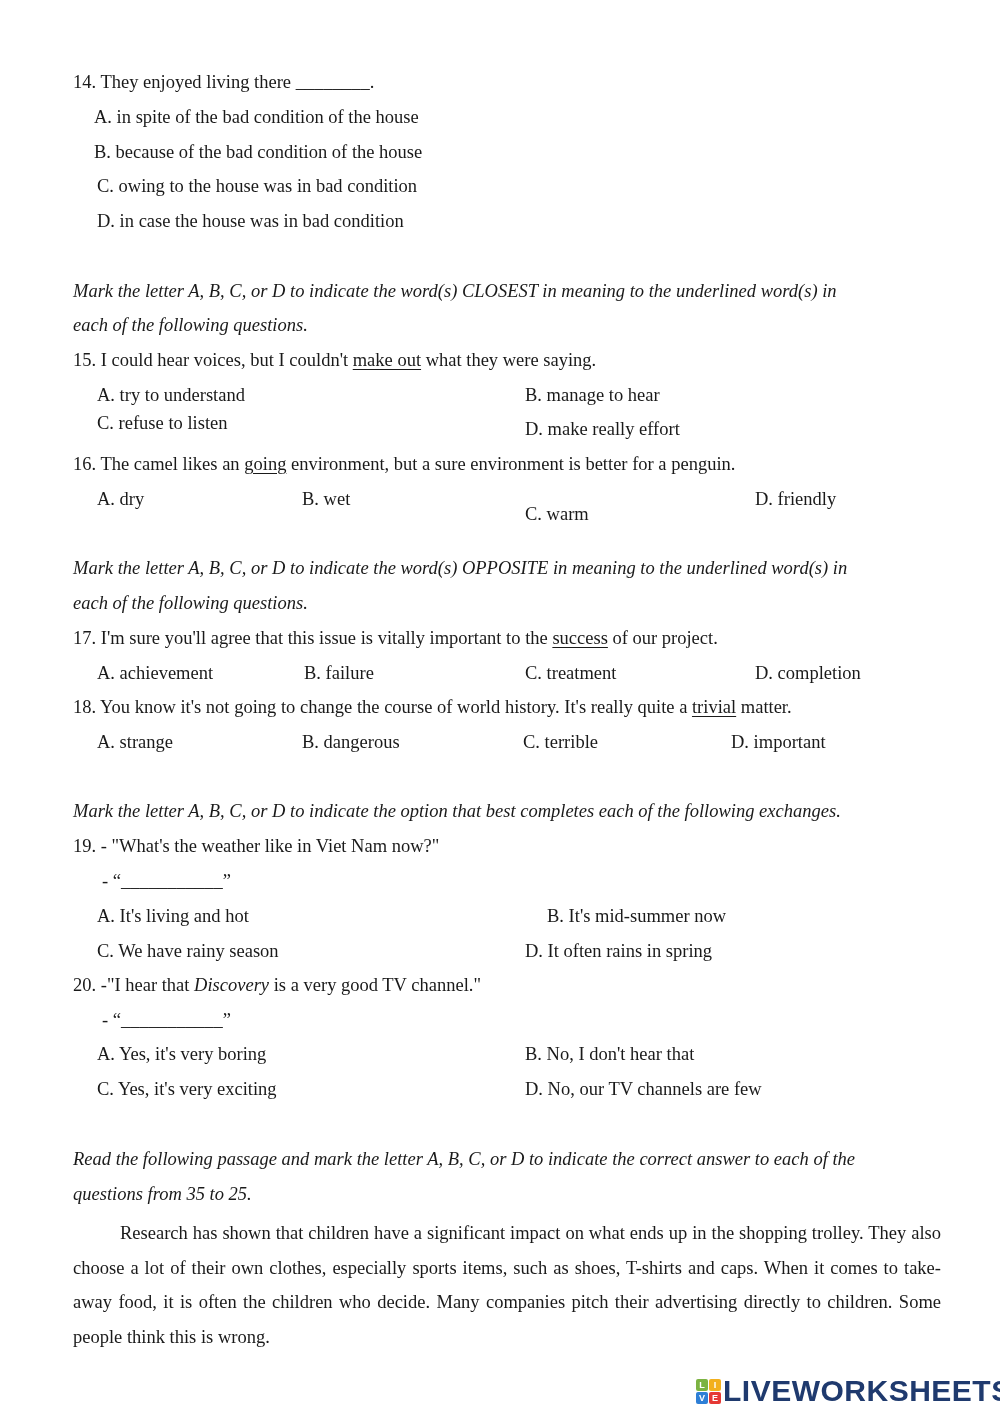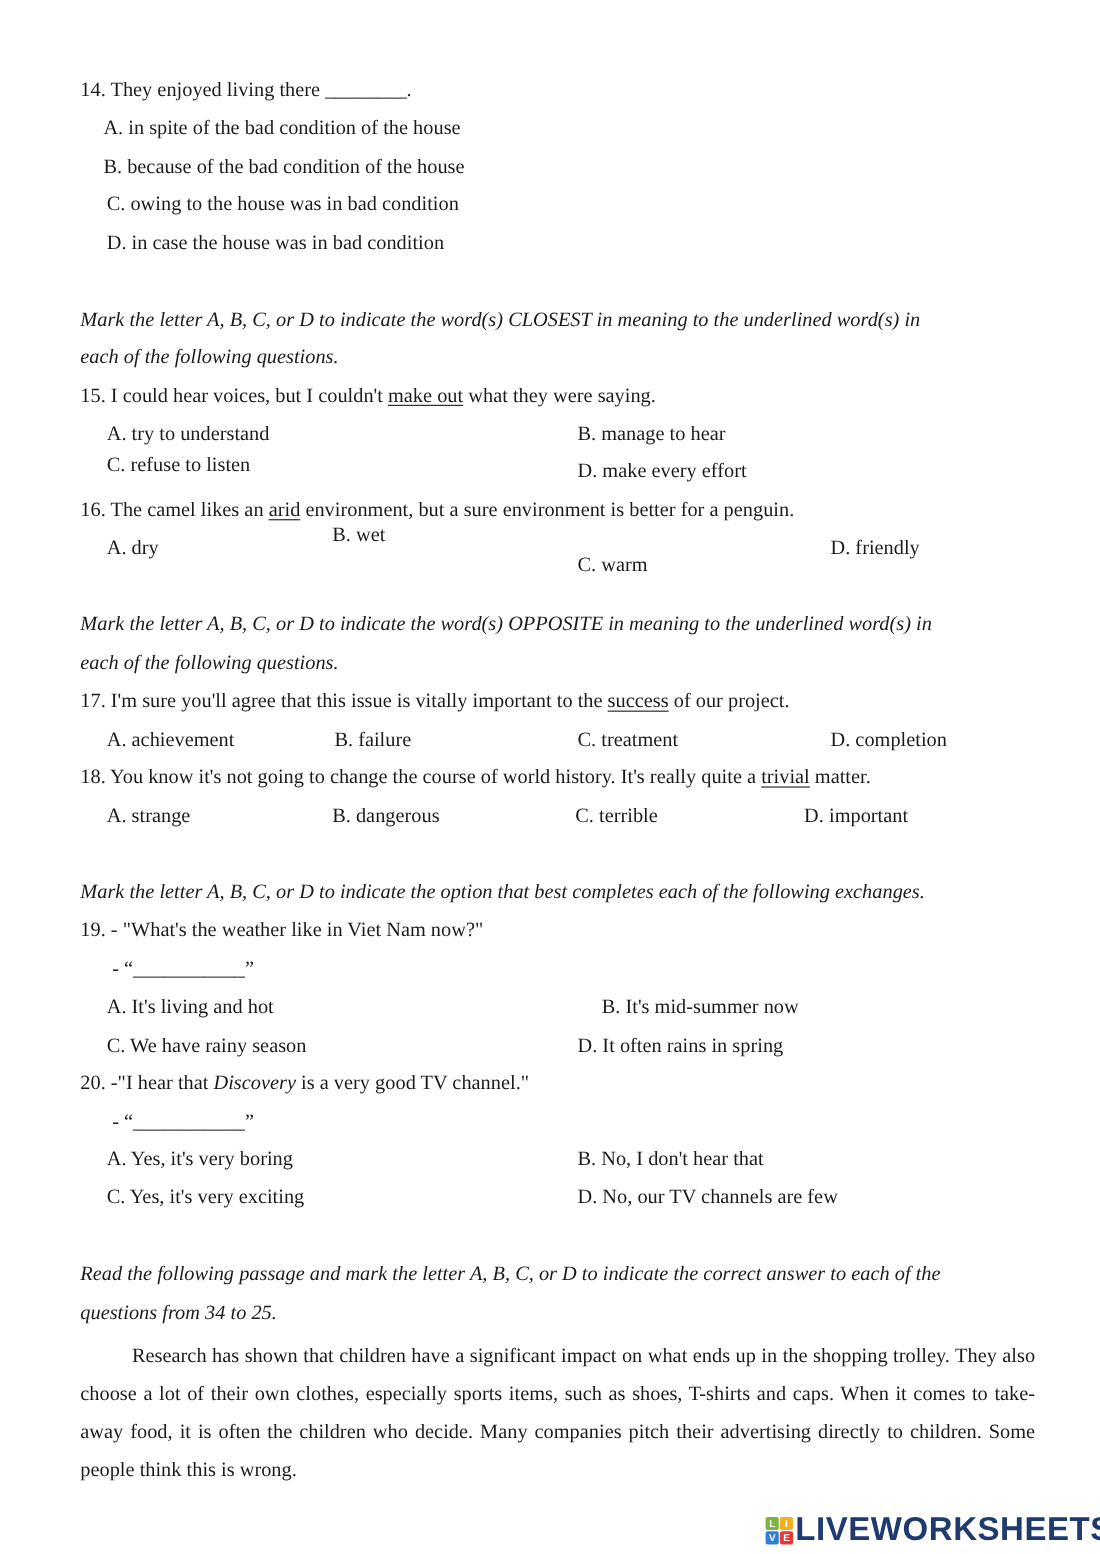--- a/index.html
+++ b/index.html
@@ -26,25 +26,25 @@
 <div class="abs" style="left:97px;top:175px">C. owing to the house was in bad condition</div>
 <div class="abs" style="left:97px;top:210px">D. in case the house was in bad condition</div>
 
 <div class="abs instr" style="left:73px;top:280px">Mark the letter A, B, C, or D to indicate the word(s) CLOSEST in meaning to the underlined word(s) in</div>
 <div class="abs instr" style="left:73px;top:314px">each of the following questions.</div>
 
 <div class="abs" style="left:73px;top:349px"><span>15. I could hear voices, but I couldn't </span><u>make out</u><span> what they were saying.</span></div>
 <div class="abs" style="left:97px;top:384px">A. try to understand</div>
 <div class="abs" style="left:525px;top:384px">B. manage to hear</div>
 <div class="abs" style="left:97px;top:412px">C. refuse to listen</div>
-<div class="abs" style="left:525px;top:418px">D. make every effort</div>
+<div class="abs" style="left:525px;top:418px">D. make really effort</div>
 
-<div class="abs" style="left:73px;top:453px"><span>16. The camel likes an </span><u>arid</u><span> environment, but a sure environment is better for a penguin.</span></div>
+<div class="abs" style="left:73px;top:453px"><span>16. The camel likes an </span><u>going</u><span> environment, but a sure environment is better for a penguin.</span></div>
 <div class="abs" style="left:97px;top:488px">A. dry</div>
-<div class="abs" style="left:302px;top:476px">B. wet</div>
+<div class="abs" style="left:302px;top:488px">B. wet</div>
 <div class="abs" style="left:525px;top:503px">C. warm</div>
 <div class="abs" style="left:755px;top:488px">D. friendly</div>
 
 <div class="abs instr" style="left:73px;top:557px">Mark the letter A, B, C, or D to indicate the word(s) OPPOSITE in meaning to the underlined word(s) in</div>
 <div class="abs instr" style="left:73px;top:592px">each of the following questions.</div>
 
 <div class="abs" style="left:73px;top:627px"><span>17. I'm sure you'll agree that this issue is vitally important to the </span><u>success</u><span> of our project.</span></div>
 <div class="abs" style="left:97px;top:662px">A. achievement</div>
 <div class="abs" style="left:304px;top:662px">B. failure</div>
 <div class="abs" style="left:525px;top:662px">C. treatment</div>
@@ -66,21 +66,21 @@
 <div class="abs" style="left:525px;top:940px">D. It often rains in spring</div>
 
 <div class="abs" style="left:73px;top:974px"><span>20. -"I hear that </span><i>Discovery</i><span> is a very good TV channel."</span></div>
 <div class="abs" style="left:102px;top:1009px">- “___________”</div>
 <div class="abs" style="left:97px;top:1043px">A. Yes, it's very boring</div>
 <div class="abs" style="left:525px;top:1043px">B. No, I don't hear that</div>
 <div class="abs" style="left:97px;top:1078px">C. Yes, it's very exciting</div>
 <div class="abs" style="left:525px;top:1078px">D. No, our TV channels are few</div>
 
 <div class="abs instr" style="left:73px;top:1148px">Read the following passage and mark the letter A, B, C, or D to indicate the correct answer to each of the</div>
-<div class="abs instr" style="left:73px;top:1183px">questions from 34 to 25.</div>
+<div class="abs instr" style="left:73px;top:1183px">questions from 35 to 25.</div>
 
 <div class="passage">Research has shown that children have a significant impact on what ends up in the shopping trolley. They also choose a lot of their own clothes, especially sports items, such as shoes, T-shirts and caps. When it comes to take-away food, it is often the children who decide. Many companies pitch their advertising directly to children. Some people think this is wrong.</div>
 
 <div class="logo">
   <div class="logo-grid">
     <span style="background:#7cb342">L</span>
     <span style="background:#f2b01e">I</span>
     <span style="background:#2e7fd6">V</span>
     <span style="background:#e53935">E</span>
   </div>

